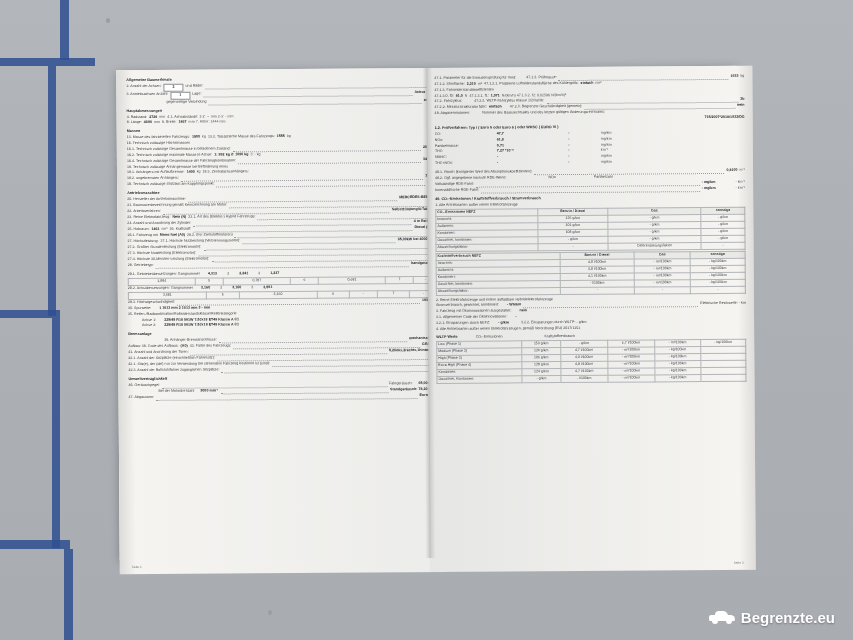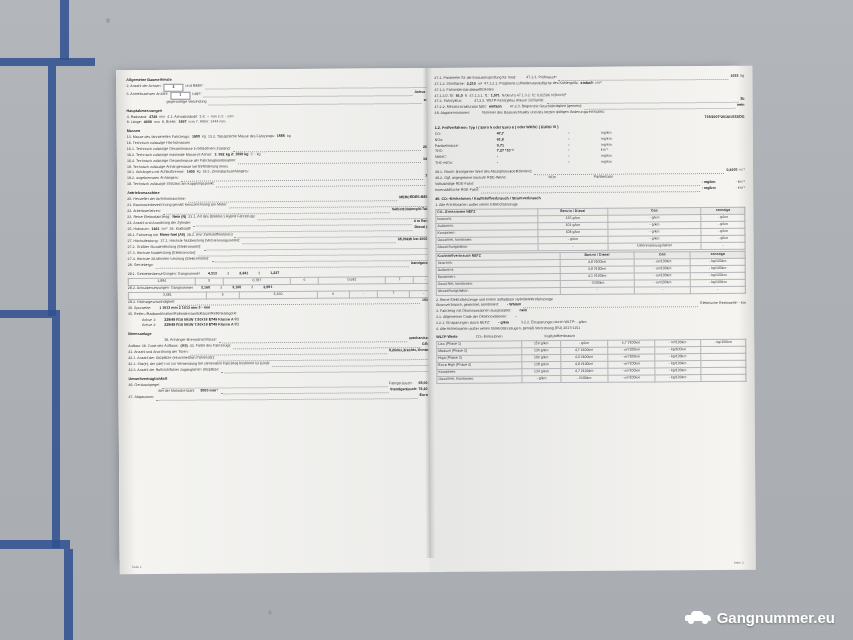--- a/index.html
+++ b/index.html
@@ -708,14 +708,14 @@
   <div class="spine"></div>
 </div>
 
 <div class="wm">
   <span class="car">
     <span class="body"></span>
       <span class="roof"></span>
       <span class="w1"></span>
       <span class="w2"></span>
   </span>
-  <span>Gangnummer.eu</span>
+  <span>Begrenzte.eu</span>
 </div>
 
 </body></html>

